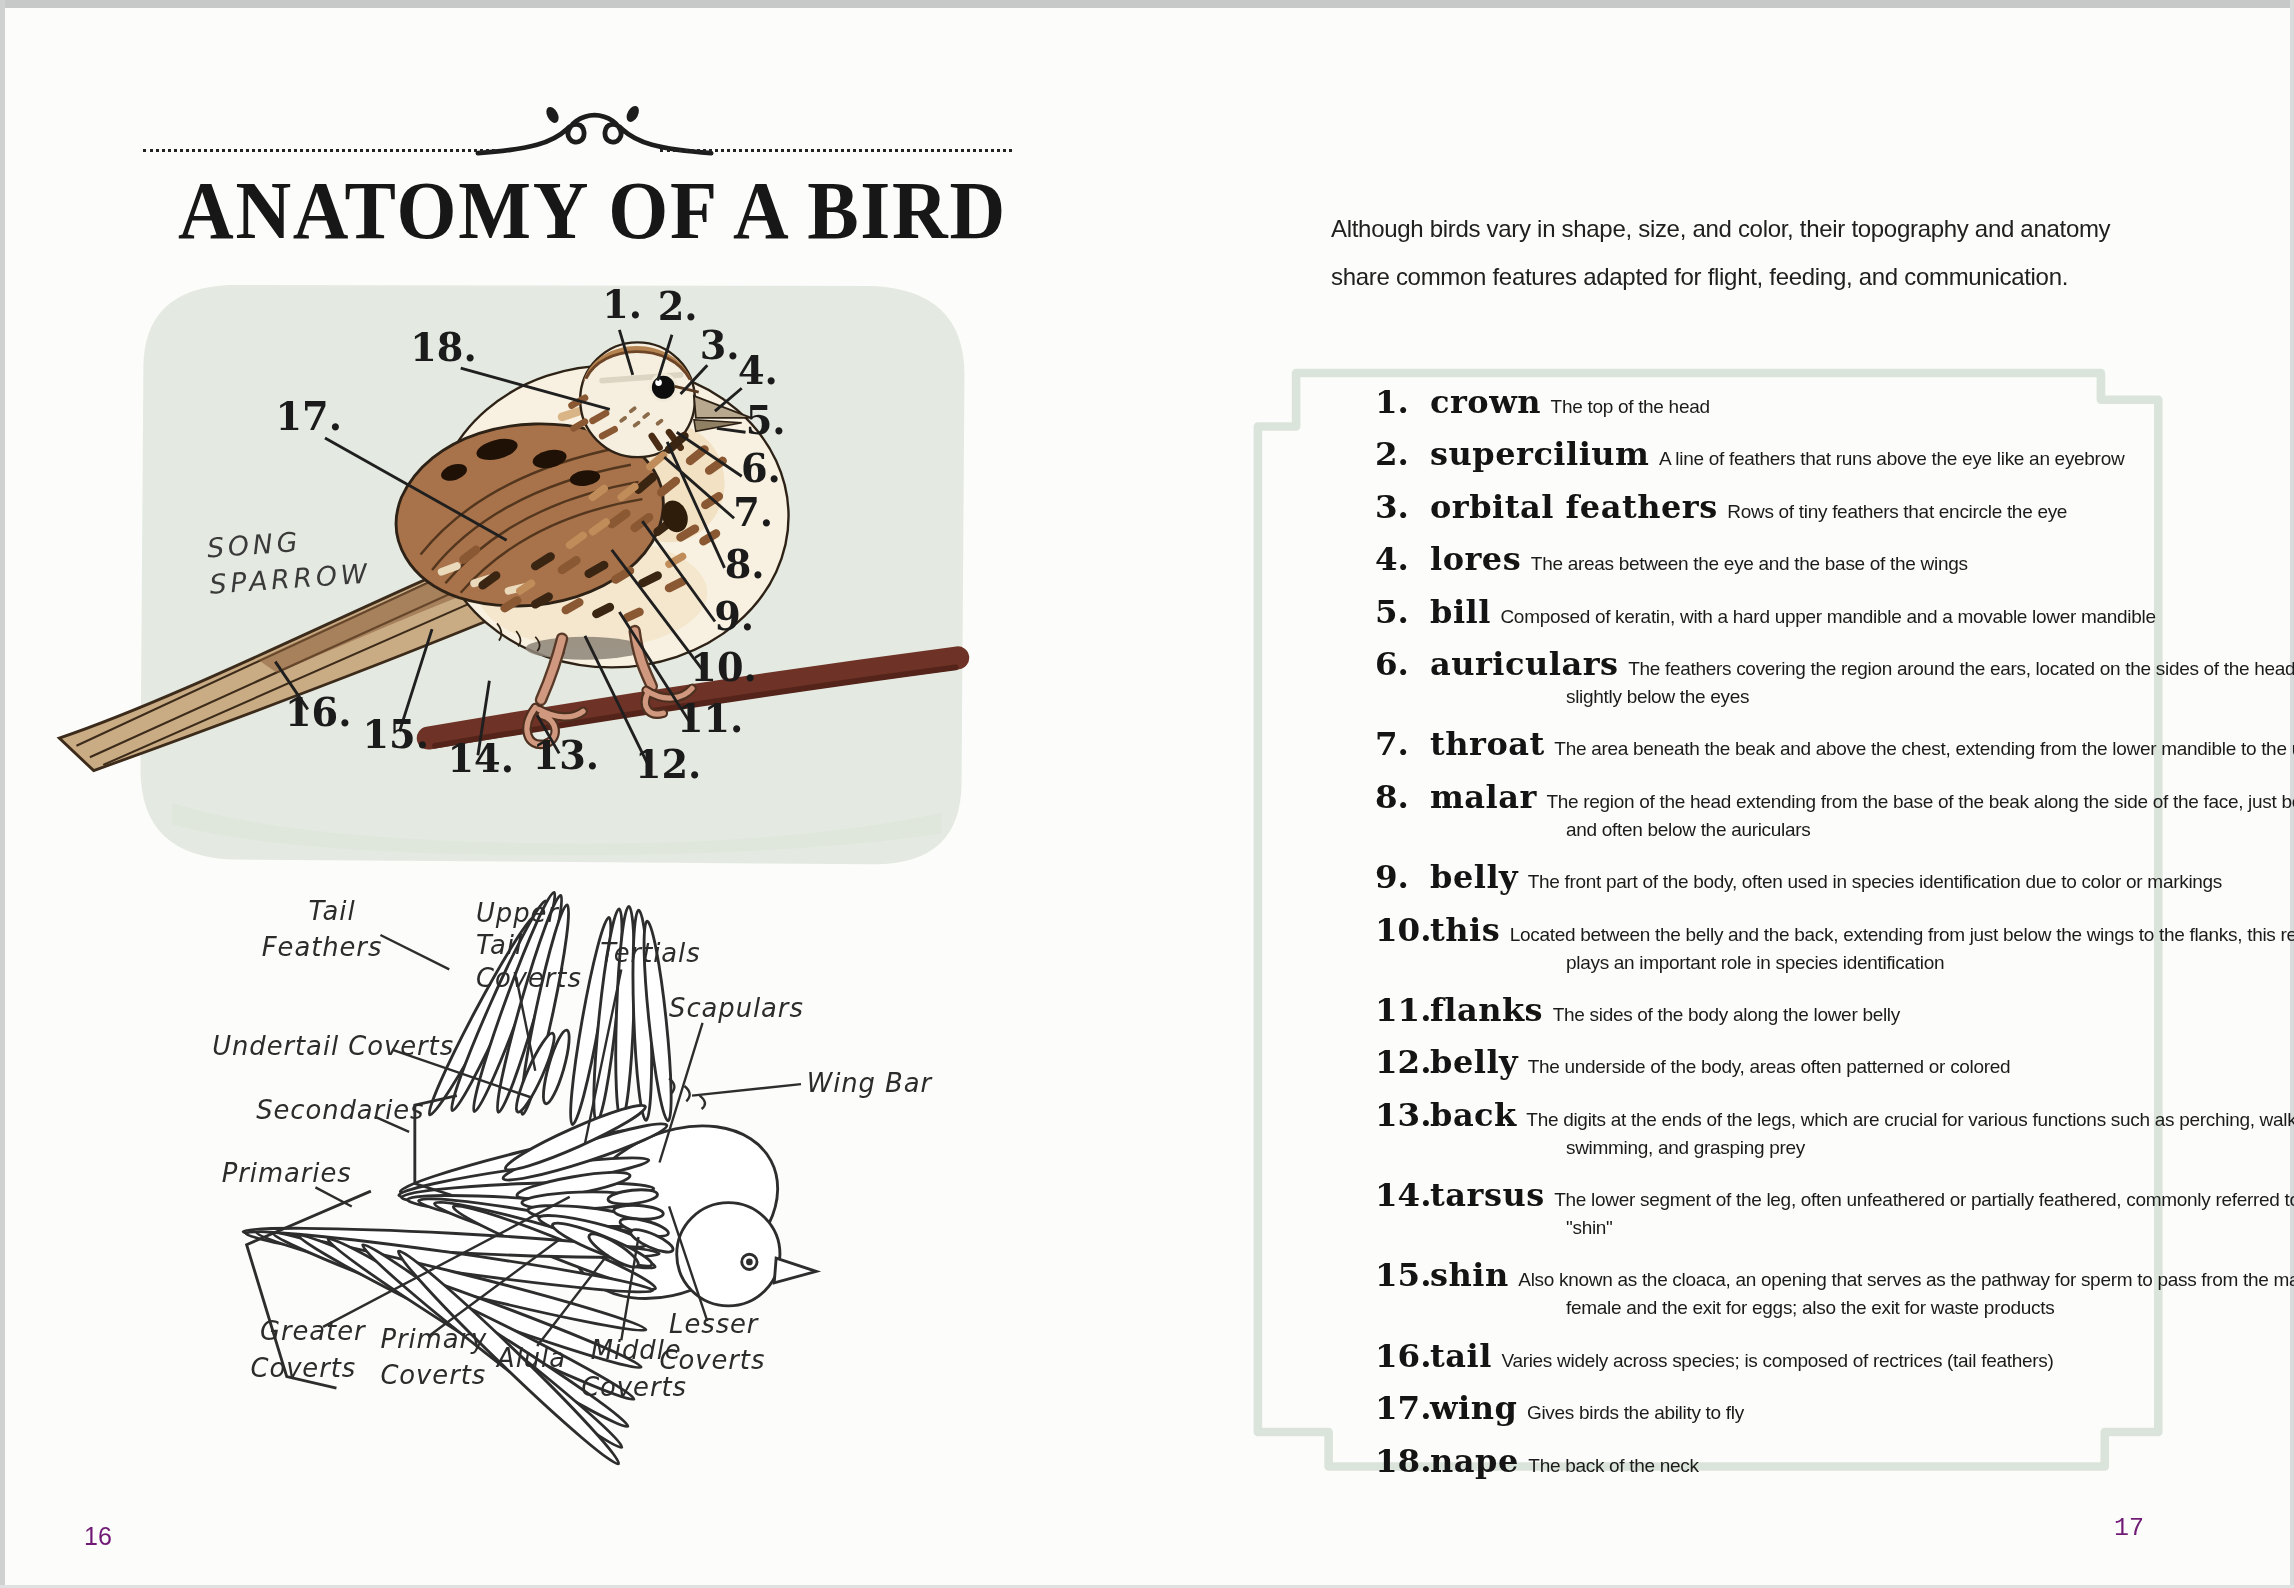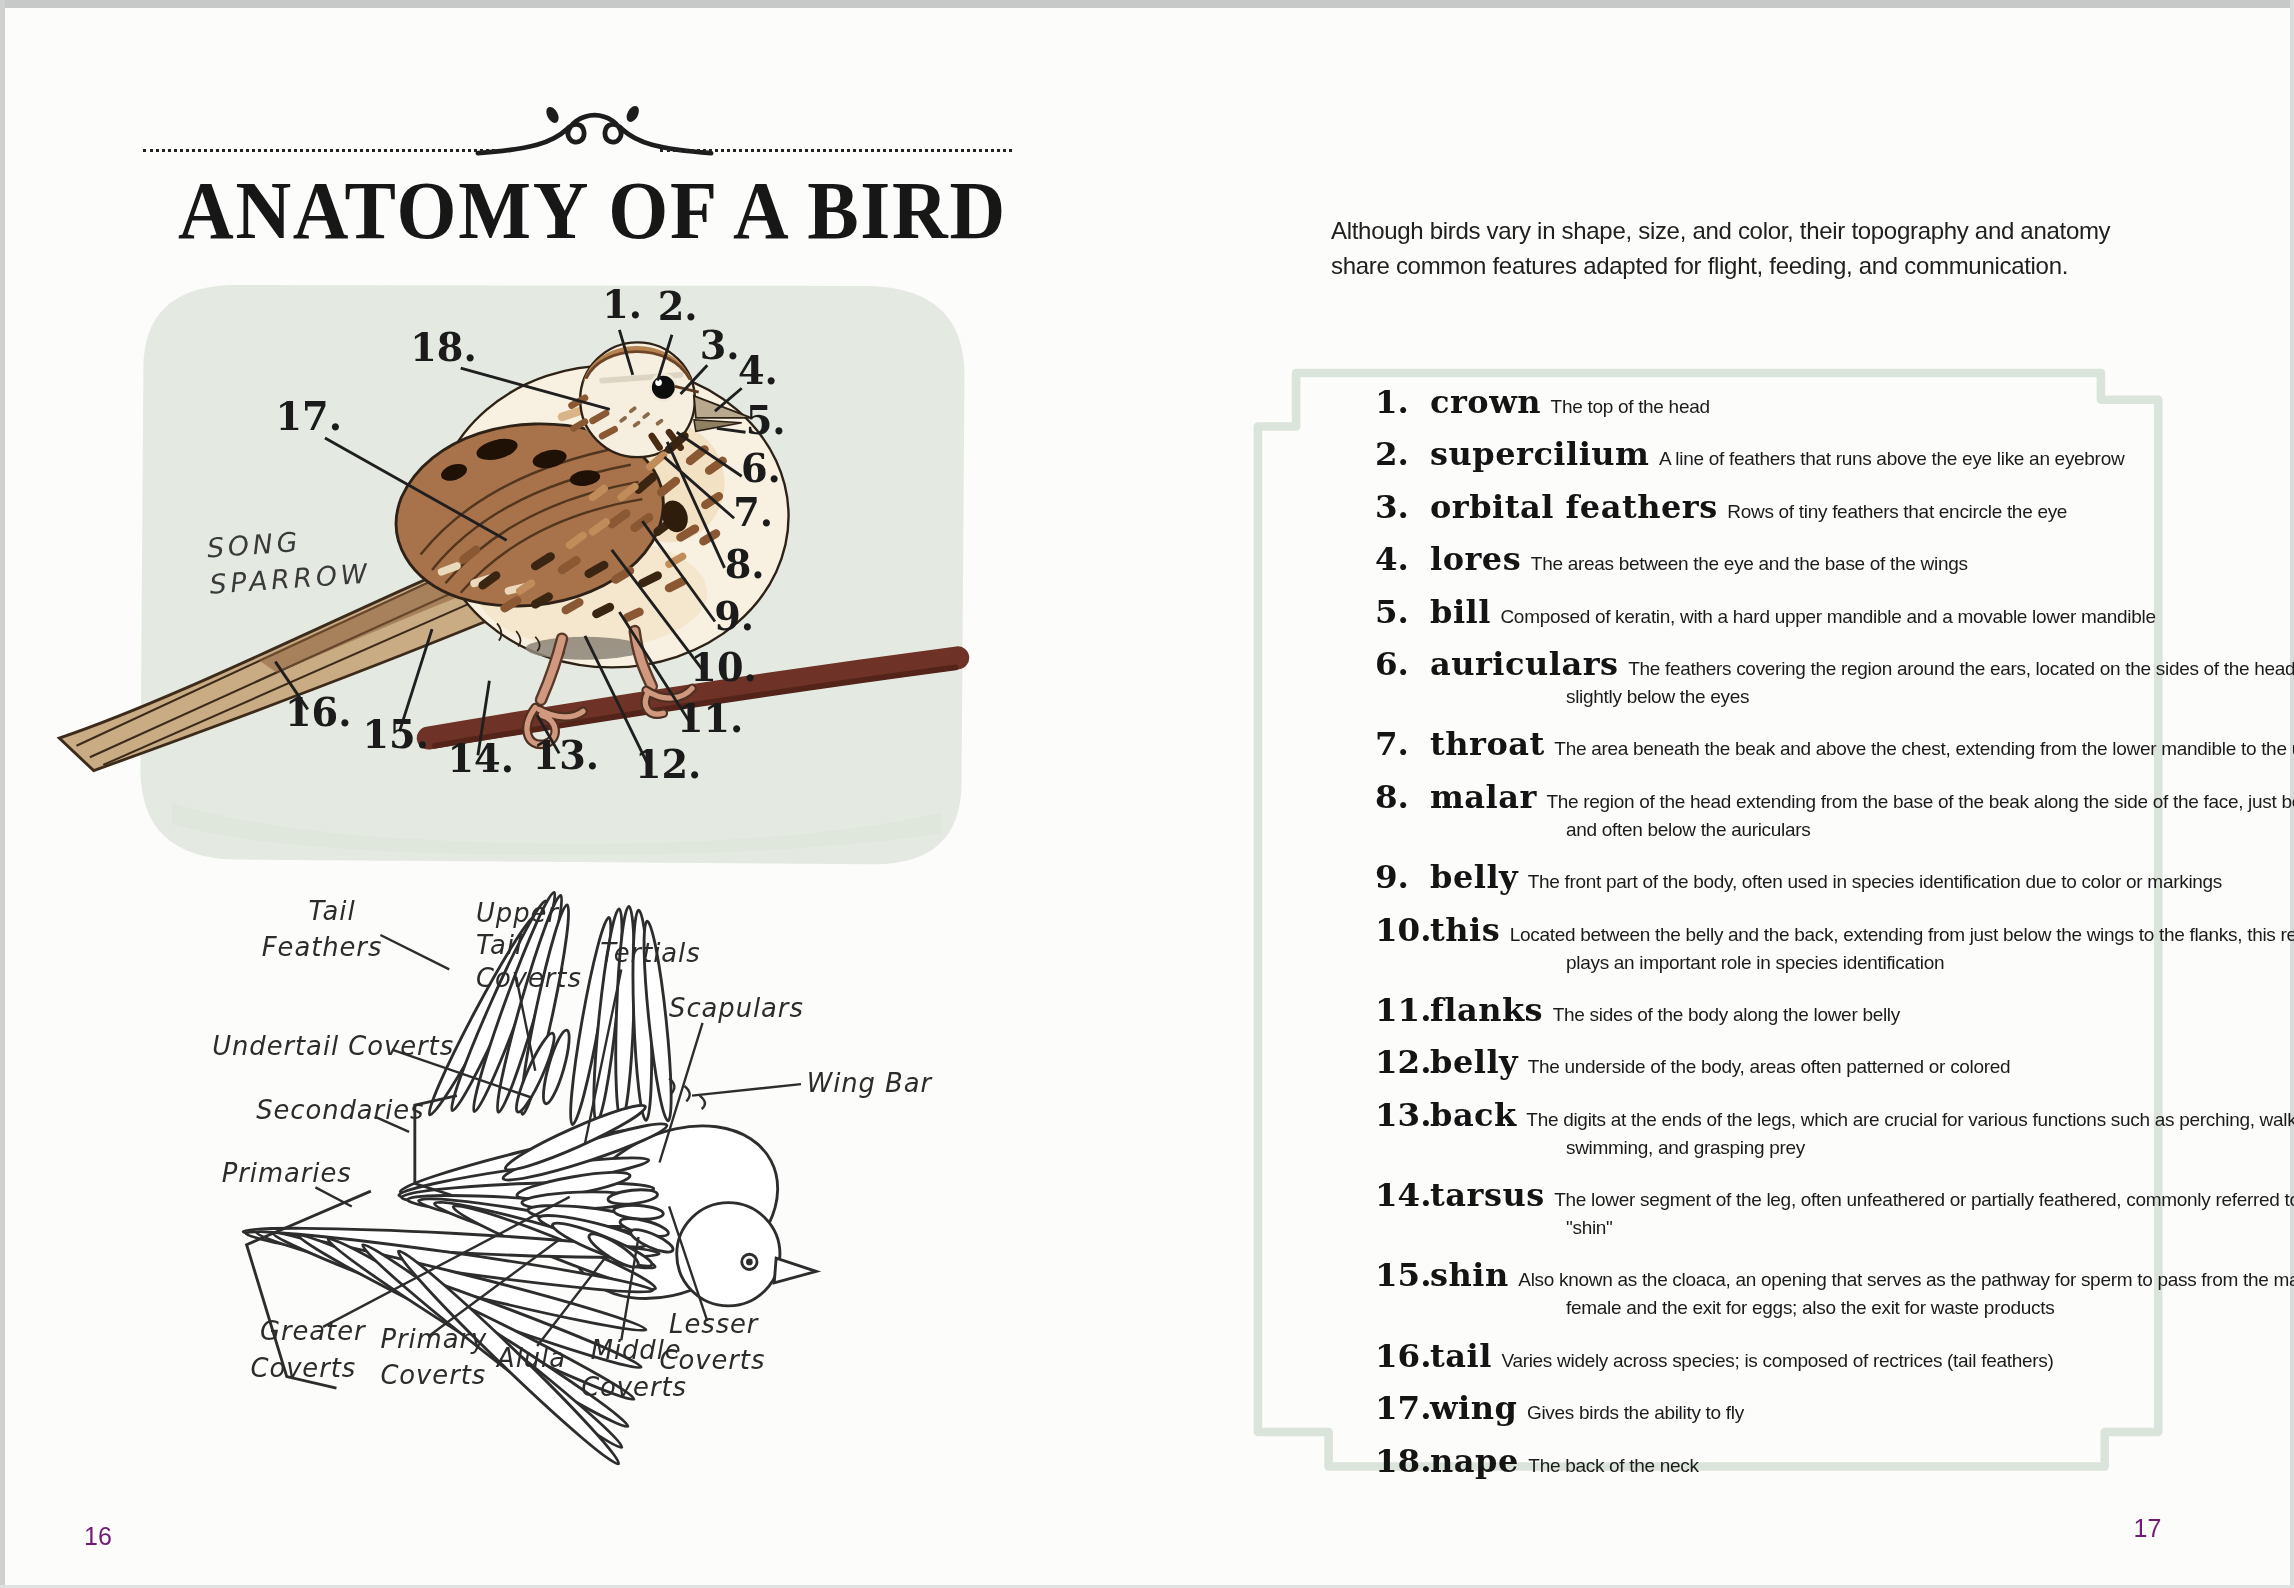--- a/index.html
+++ b/index.html
@@ -24,21 +24,21 @@
     position:absolute;top:164px;left:17px;width:1151px;
     text-align:center;
     font-family:"Liberation Serif",serif;
     font-weight:700;font-size:82px;letter-spacing:1.9px;color:#171717;
     transform:scaleX(.94);transform-origin:50% 50%;
     white-space:nowrap;
   }
 
   #intro{
     position:absolute;left:1331px;top:205px;width:824px;
-    font-size:24px;line-height:35px;letter-spacing:-0.3px;color:#202020;margin-top:8px;
+    font-size:24px;line-height:48px;letter-spacing:-0.3px;color:#202020;
   }
 
   #diagram-svg{position:absolute;left:0;top:0;}
 
   .callout{font:700 40px "DejaVu Serif",serif;fill:#1b1b1b;}
   .hand{font:italic 27px "DejaVu Sans",sans-serif;fill:#2c2c2c;letter-spacing:1px;}
   .species{font:italic 28px "DejaVu Sans",sans-serif;fill:#3a3a3a;letter-spacing:4px;}
 
   #anatomy-list{position:absolute;left:1331px;top:382px;width:841px;margin-left:44px;}
   .item{
@@ -50,21 +50,21 @@
     font:700 32.5px "DejaVu Serif",serif;color:#141414;
   }
   .term{
     font:700 32px "DejaVu Serif",serif;letter-spacing:0.5px;
     margin-right:9.6px;color:#141414;
   }
   .desc{font-size:19px;letter-spacing:-0.3px;}
 
   .page-num{position:absolute;font-size:25px;color:#701a75;}
   #pn-left{left:84px;top:1522px;}
-  #pn-right{left:2114px;top:1514px;width:67px;text-align:center;}
+  #pn-right{left:2114px;top:1514px;width:67px;text-align:left;font-family:Liberation Mono, monospace;}
 </style>
 </head>
 <body>
 
 <div class="shot-border" id="bt"></div>
 <div class="shot-border" id="bl"></div>
 <div class="shot-border" id="br"></div>
 <div class="shot-border" id="bb"></div>
 
 <svg id="diagram-svg" width="2294" height="1589" viewBox="0 0 2400 1662">

